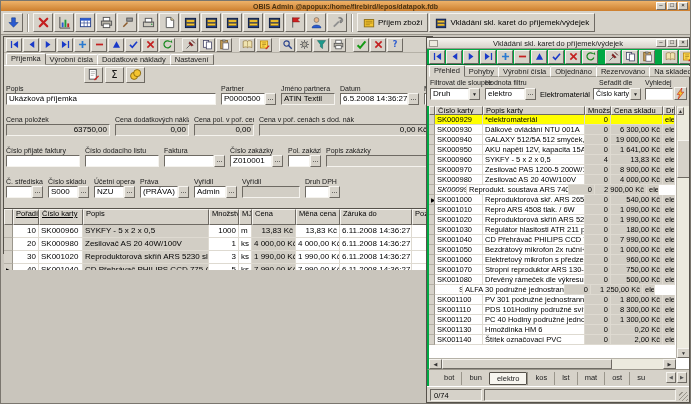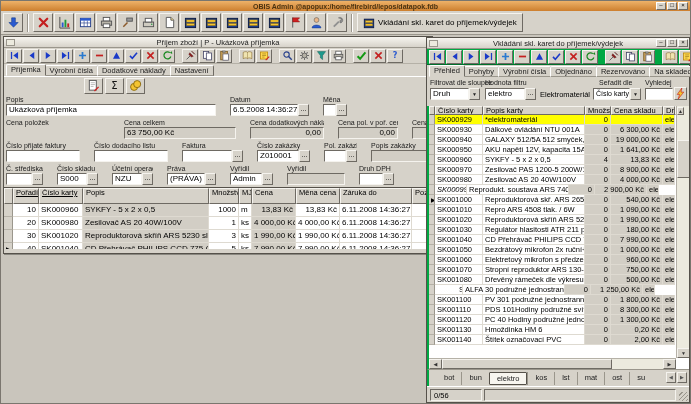--- a/index.html
+++ b/index.html
@@ -35,21 +35,21 @@
 
 .tabs{height:12px;display:flex;align-items:flex-end;padding-left:2px}
 .tab{height:11px;background:#d6d2c9;border:1px solid;border-color:#fff #6e6a63 #9a968c #fff;border-radius:2px 2px 0 0;padding:0 4px;font-size:7.5px;line-height:10px;color:#222;margin-right:-1px;white-space:nowrap}
 .tab.active{height:12px;border-bottom-color:#d6d2c9;position:relative;z-index:2}
 
 .mini-toolbar{height:18px;display:flex;align-items:center;gap:2px;padding-left:80px;border-top:1px solid #fff}
 .mini-toolbar .tbtn{width:19px;height:16px}
 .mini-toolbar .tbtn svg{width:13px;height:13px}
 
 .formarea{padding:1px 2px 0 2px}
-.formrow{display:flex;gap:14px;margin-bottom:2px}
+.formrow{display:flex;gap:5px;margin-bottom:10px}
 .fld{display:flex;flex-direction:column;flex:0 0 auto}
 .fld.grow{flex:1 1 auto}
 .flbl{font-size:7px;line-height:9px;color:#1a1a1a;white-space:nowrap;overflow:hidden}
 .frow{display:flex;height:12px}
 .finp{flex:1;background:#fff;border:1px solid;border-color:#6e6a63 #f5f3ee #f5f3ee #6e6a63;font-size:8px;line-height:10px;padding:0 2px;white-space:nowrap;overflow:hidden}
 .finp.gray{background:#d2cec5}
 .finp.r{text-align:right}
 .dots{width:11px;height:12px;flex:0 0 auto;background:#d6d2c9;border:1px solid;border-color:#f5f3ee #6e6a63 #6e6a63 #f5f3ee;font-size:7px;line-height:7px;text-align:center}
 .cmbarr{width:11px;height:12px;flex:0 0 auto;background:#d6d2c9;border:1px solid;border-color:#f5f3ee #6e6a63 #6e6a63 #f5f3ee;font-size:5px;line-height:10px;text-align:center;color:#222}
 
@@ -240,34 +240,39 @@
           <svg viewBox="0 0 14 14" width="13" height="13">
             <path d="M3 11.5L8.5 6" stroke="#909090" stroke-width="2"></path>
             <path d="M8 2a3 3 0 1 1 2 5.5L9.5 5 12 3.5z" fill="#909090" stroke="#555" stroke-width="0.5"></path>
           </svg>
         </span>
       </span>
       <span class="tb-sep"></span>
       <span class="task-btn">
         <span class="ticon">
           <svg viewBox="0 0 14 14" width="13" height="13">
+            <rect x="1.5" y="3" width="11" height="8.5" fill="#f4c430" stroke="#8a6a10"></rect>
+            <path d="M3 5h8M3 7h8M3 9h5" stroke="#8a6a10" stroke-width="0.7"></path>
+          </svg>
+        </span>
+        <span>Příjem zboží</span>
+      </span>
+      <span class="task-btn">
+        <span class="ticon">
+          <svg viewBox="0 0 14 14" width="13" height="13">
             <rect x="1.5" y="2.5" width="11" height="10" fill="#1a3a8a" stroke="#0a1a40"></rect>
             <rect x="2.8" y="4.2" width="8.4" height="2.4" fill="#f4c430" stroke="#8a6a10" stroke-width="0.5"></rect>
             <rect x="2.8" y="8" width="8.4" height="2.4" fill="#f4c430" stroke="#8a6a10" stroke-width="0.5"></rect>
           </svg>
         </span>
         <span>Vkládání skl. karet do příjemek/výdejek</span>
       </span>
     </div>
 
   <div class="win left-win">
-    <div class="child-titlebar">
-      <span class="sysbox"></span>
-      <span class="ct-text">Příjem zboží | P - Ukázková příjemka</span>
-    </div>
     <div class="child-toolbar" id="receiptToolbar">
         <span class="tbtn">
           <span class="ticon">
             <svg viewBox="0 0 14 14" width="13" height="13">
               <path d="M3.2 2.5v9" stroke="#1a3ac8" stroke-width="1.6"></path>
               <path d="M11.5 2.5 5.5 7l6 4.5z" fill="#1a3ac8"></path>
             </svg>
           </span>
         </span>
         <span class="tbtn">
@@ -466,43 +471,53 @@
       </div>
 
     <div class="formarea">
       <div class="formrow">
         <div class="fld" style="width:210px">
           <span class="flbl">Popis</span>
           <span class="frow">
               <span class="finp">Ukázková příjemka</span>
             </span>
         </div>
+        <div class="fld" style="width:55px">
+          <span class="flbl">Partner</span>
+          <span class="frow">
+              <span class="finp">P0000500</span>
+              <span class="dots">...</span>
+            </span>
+        </div>
+        <div class="fld" style="width:54px">
+          <span class="flbl">Jméno partnera</span>
+          <span class="frow">
+              <span class="finp gray">ATIN Textil</span>
+            </span>
+        </div>
         <div class="fld" style="width:79px">
           <span class="flbl">Datum</span>
           <span class="frow">
               <span class="finp">6.5.2008 14:36:27</span>
               <span class="dots">...</span>
             </span>
         </div>
         <div class="fld" style="width:24px">
           <span class="flbl">Měna</span>
           <span class="frow">
               <span class="finp"></span>
               <span class="dots">...</span>
             </span>
         </div>
       </div>
       <div class="formrow">
         <div class="fld" style="width:104px">
           <span class="flbl">Cena položek</span>
-        </div>
-        <div class="fld" style="width:112px">
-          <span class="flbl">Cena celkem</span>
-          <span class="frow">
-              <span class="finp gray">63 750,00 Kč</span>
+          <span class="frow">
+              <span class="finp gray r">63750,00</span>
             </span>
         </div>
         <div class="fld" style="width:74px">
           <span class="flbl">Cena dodatkových nákladů</span>
           <span class="frow">
               <span class="finp gray r">0,00</span>
             </span>
         </div>
         <div class="fld" style="width:60px">
           <span class="flbl">Cena pol. v poř. cenách</span>
@@ -1059,18 +1074,18 @@
         <span class="gtab">mat</span>
         <span class="gtab">ost</span>
         <span class="gtab">su</span>
         <span class="gt-arrows">
           <span class="gab">◀</span>
           <span class="gab">▶</span>
         </span>
       </div>
 
     <div class="statusbar">
-      <span class="sb-panel" style="width:52px">0/56</span>
+      <span class="sb-panel" style="width:52px">0/74</span>
       <span class="sb-panel" style="flex:1;margin-right:10px"></span>
       <span class="sb-grip"></span>
     </div>
   </div>
 </div>
 
 </body></html>

